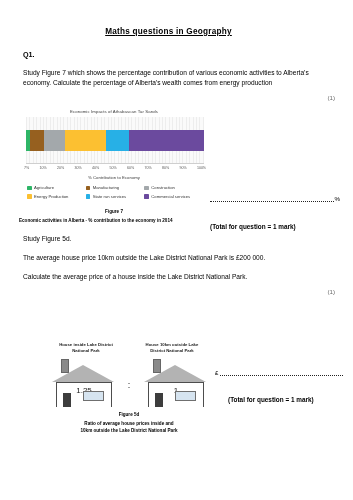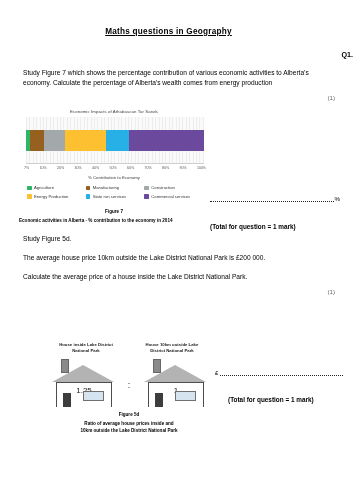--- a/index.html
+++ b/index.html
@@ -26,21 +26,20 @@
     text-decoration:underline;
     letter-spacing:.25px;
     margin:27px 16px 0 0;
   }
 
   
   .qlabel{
     font-size:7.2px;
     font-weight:bold;
     margin:14px 0 0 23px;
-    text-align:right;
   }
   .qtext{
     font-size:6.6px;
     line-height:1.55;
     margin:9px 23px 0 23px;
     text-align:left;
   }
   .marks{
     font-size:6.2px;
     color:#6b6b6b;

